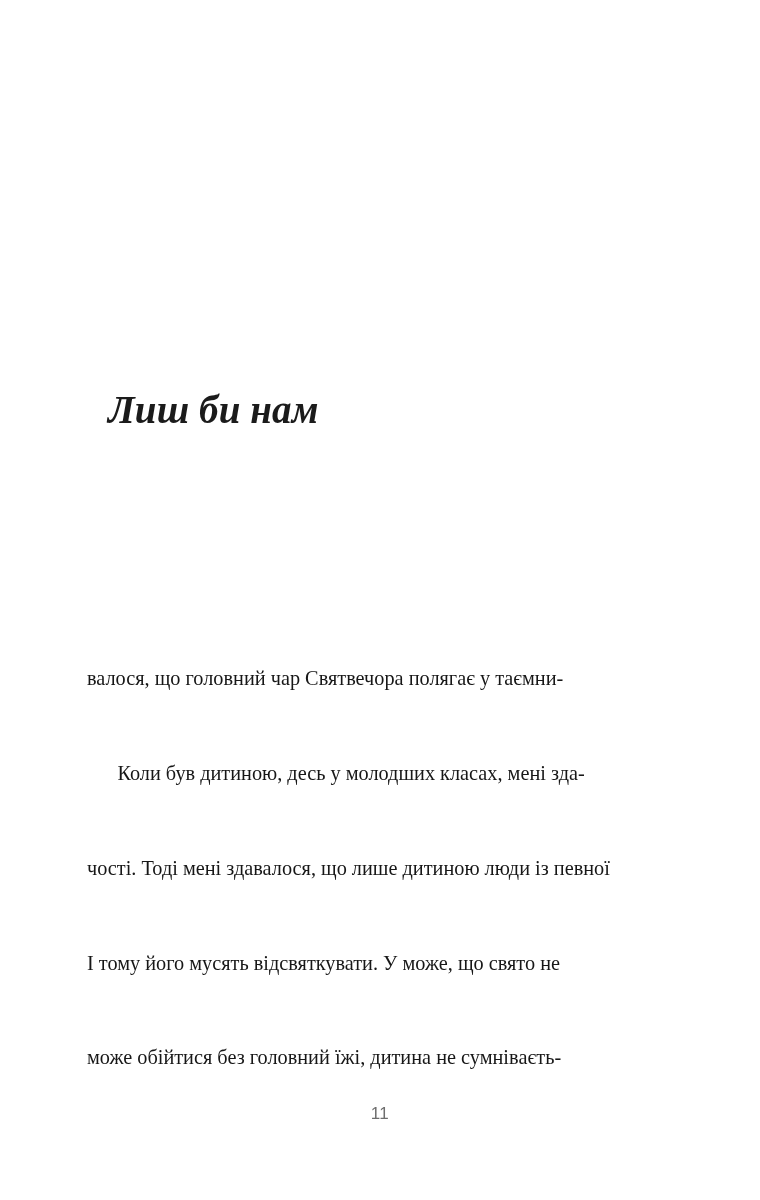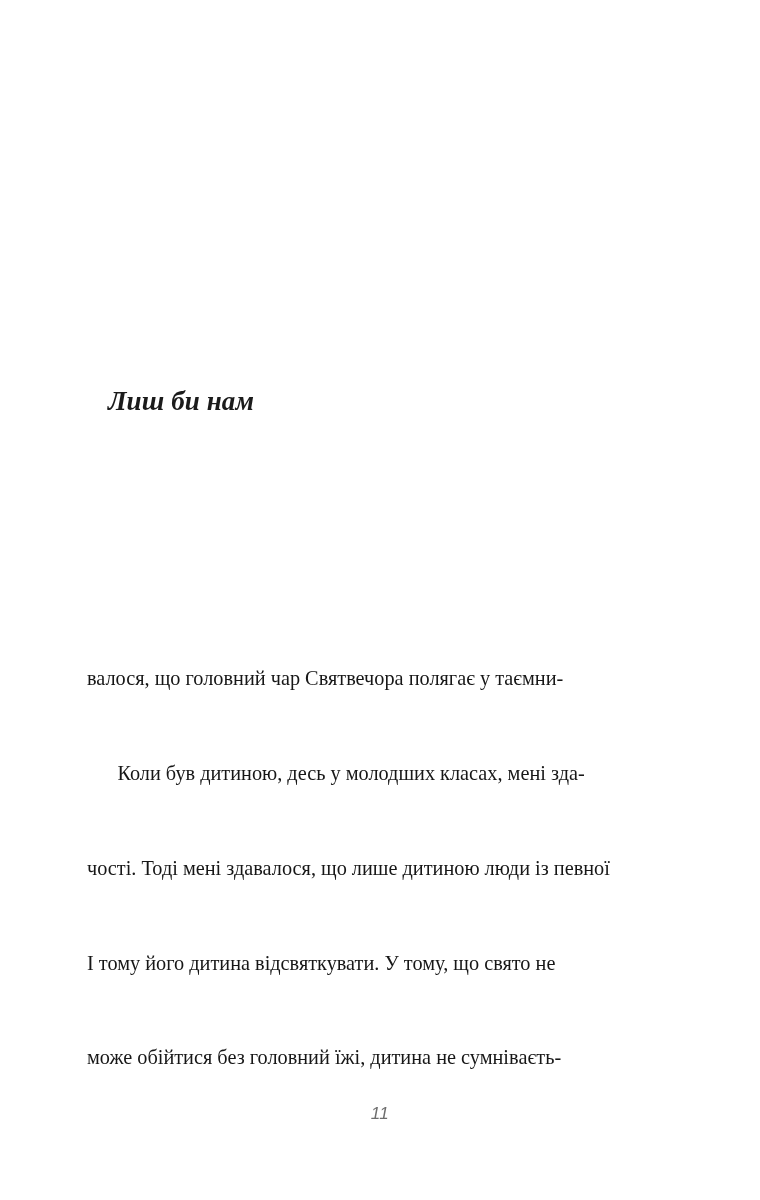--- a/index.html
+++ b/index.html
@@ -20,21 +20,21 @@
 
   
   .chapter-title {
     position: absolute;
     left: 108px;
     top: 362px;
     width: 560px;
     font-family: "Liberation Serif", "DejaVu Serif", serif;
     font-style: italic;
     font-weight: 700;
-    font-size: 27px;
+    font-size: 39px;
     line-height: 43px;
     color: #1b1b1b;
     letter-spacing: 0.1px;
   }
   .chapter-title .tline {
     display: block;
     white-space: pre;
   }
 
   
@@ -67,39 +67,38 @@
     position: absolute;
     left: 0;
     top: 1104px;
     width: 760px;
     text-align: center;
     font-family: "Liberation Sans", "DejaVu Sans", sans-serif;
     font-size: 17px;
     font-weight: 400;
     color: #6e6e6e;
     letter-spacing: 0.5px;
-    font-style: italic;
   }
 </style>
 </head>
 <body>
 
 <div class="page">
 
   <h1 class="chapter-title">
     <span class="tline">Лиш би нам</span>
   </h1>
 
   <div class="body-block">
 
     <p class="para">
       <span class="ln">валося, що головний чар Святвечора полягає у таємни-</span>
       <span class="ln">      Коли був дитиною, десь у молодших класах, мені зда-</span>
       <span class="ln">чості. Тоді мені здавалося, що лише дитиною люди із певної</span>
-      <span class="ln">І тому його дитина відсвяткувати. У тому, що свято не</span>
+      <span class="ln">І тому його мусять відсвяткувати. У може, що свято не</span>
       <span class="ln">може обійтися без головний їжі, дитина не сумнівaєть-</span>
       
       
       
       
       
       
     </p>
 
   </div>

